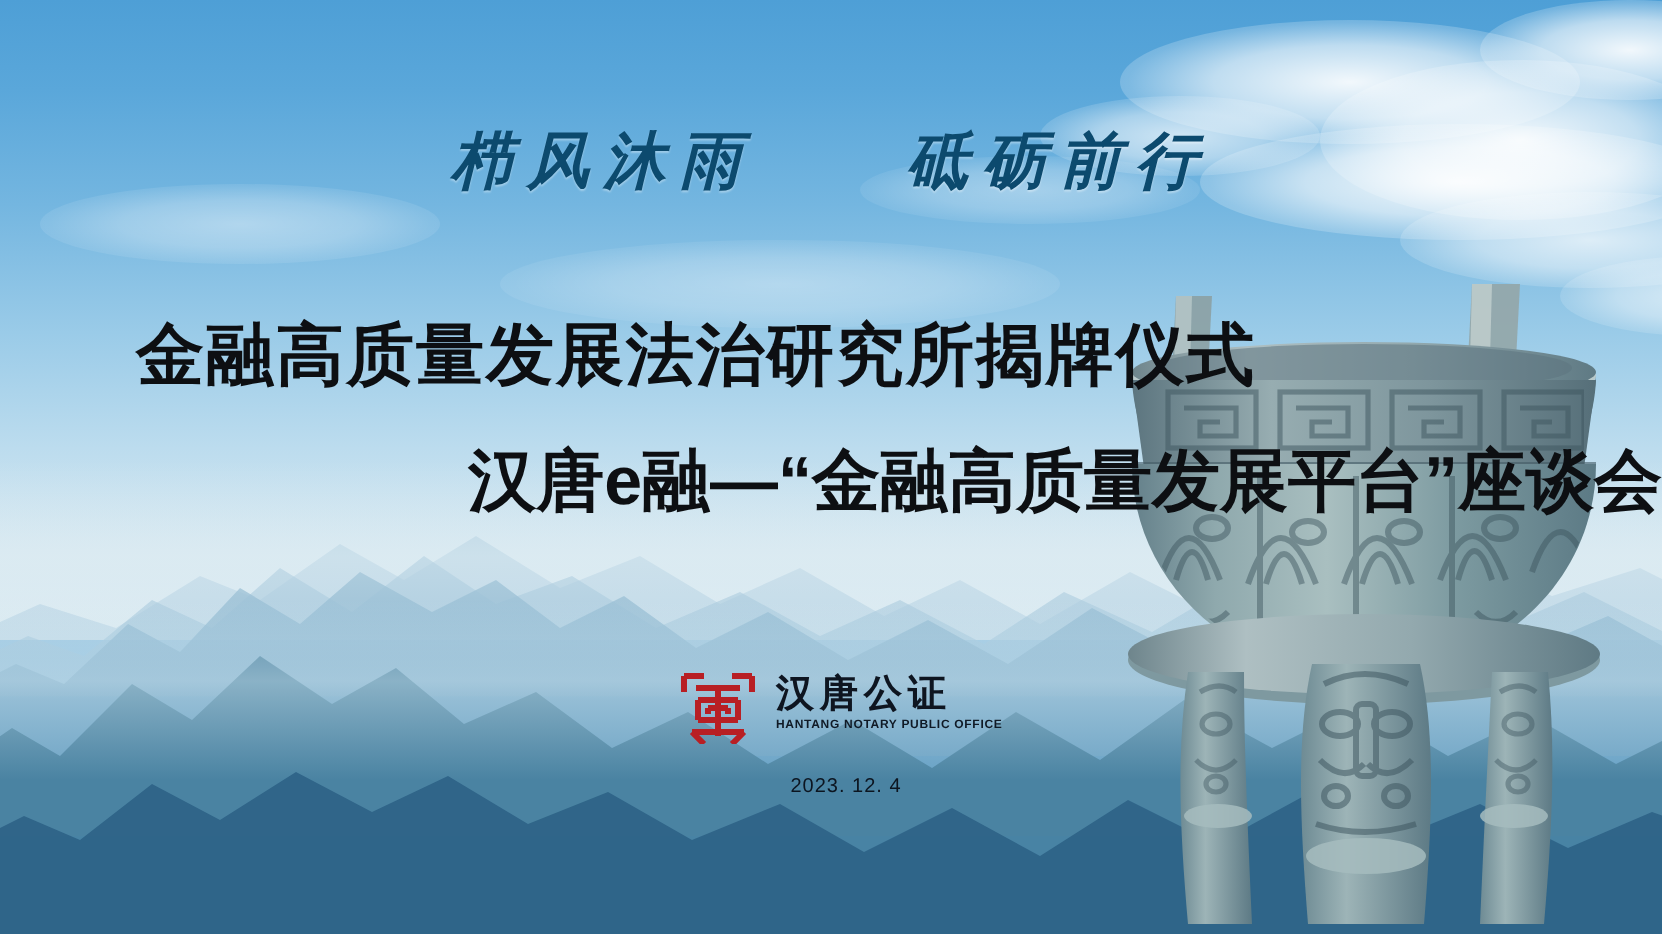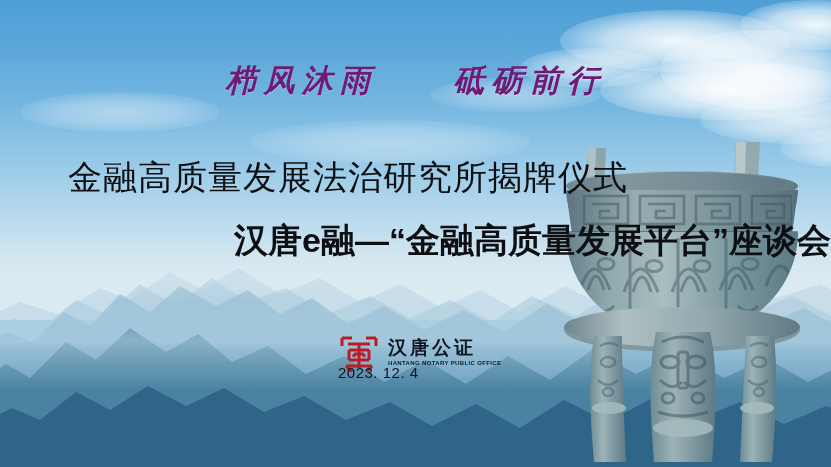--- a/index.html
+++ b/index.html
@@ -100,31 +100,31 @@
   .calligraphy {
     position: absolute;
     left: 0; top: 60px;
     width: 831px;
     text-align: center;
     font-family: "DejaVu Serif", "Liberation Serif", serif;
     font-size: 31px;
     font-weight: 700;
     font-style: italic;
     letter-spacing: 7px;
-    color: #701a75;
+    color: #0c4a6e;
     text-shadow: 0 1px 1px rgba(255,255,255,0.35);
     white-space: pre;
   }
   .main-title {
     position: absolute;
     left: 0; top: 155px;
     width: 696px;
     text-align: center;
     font-size: 34px;
-    font-weight: 400;
+    font-weight: 700;
     letter-spacing: 1px;
     color: #0d0f12;
     white-space: nowrap;
   }
   .sub-title {
     position: absolute;
     left: 0; top: 218px;
     width: 831px;
     text-align: right;
     font-size: 34px;
@@ -154,24 +154,24 @@
   .logo-en {
     margin-top: 3px;
     font-size: 6px;
     font-weight: 700;
     letter-spacing: 0.35px;
     color: #101a26;
     white-space: nowrap;
   }
   .date-line {
     position: absolute;
-    left: 338px; top: 364px;
+    left: 338px; top: 388px;
     width: 170px;
-    text-align: left;
-    font-size: 15px;
+    text-align: center;
+    font-size: 10px;
     font-weight: 400;
     letter-spacing: 0.5px;
     color: #0c1520;
   }
 </style>
 </head>
 <body>
 
 <div id="stage">
 

